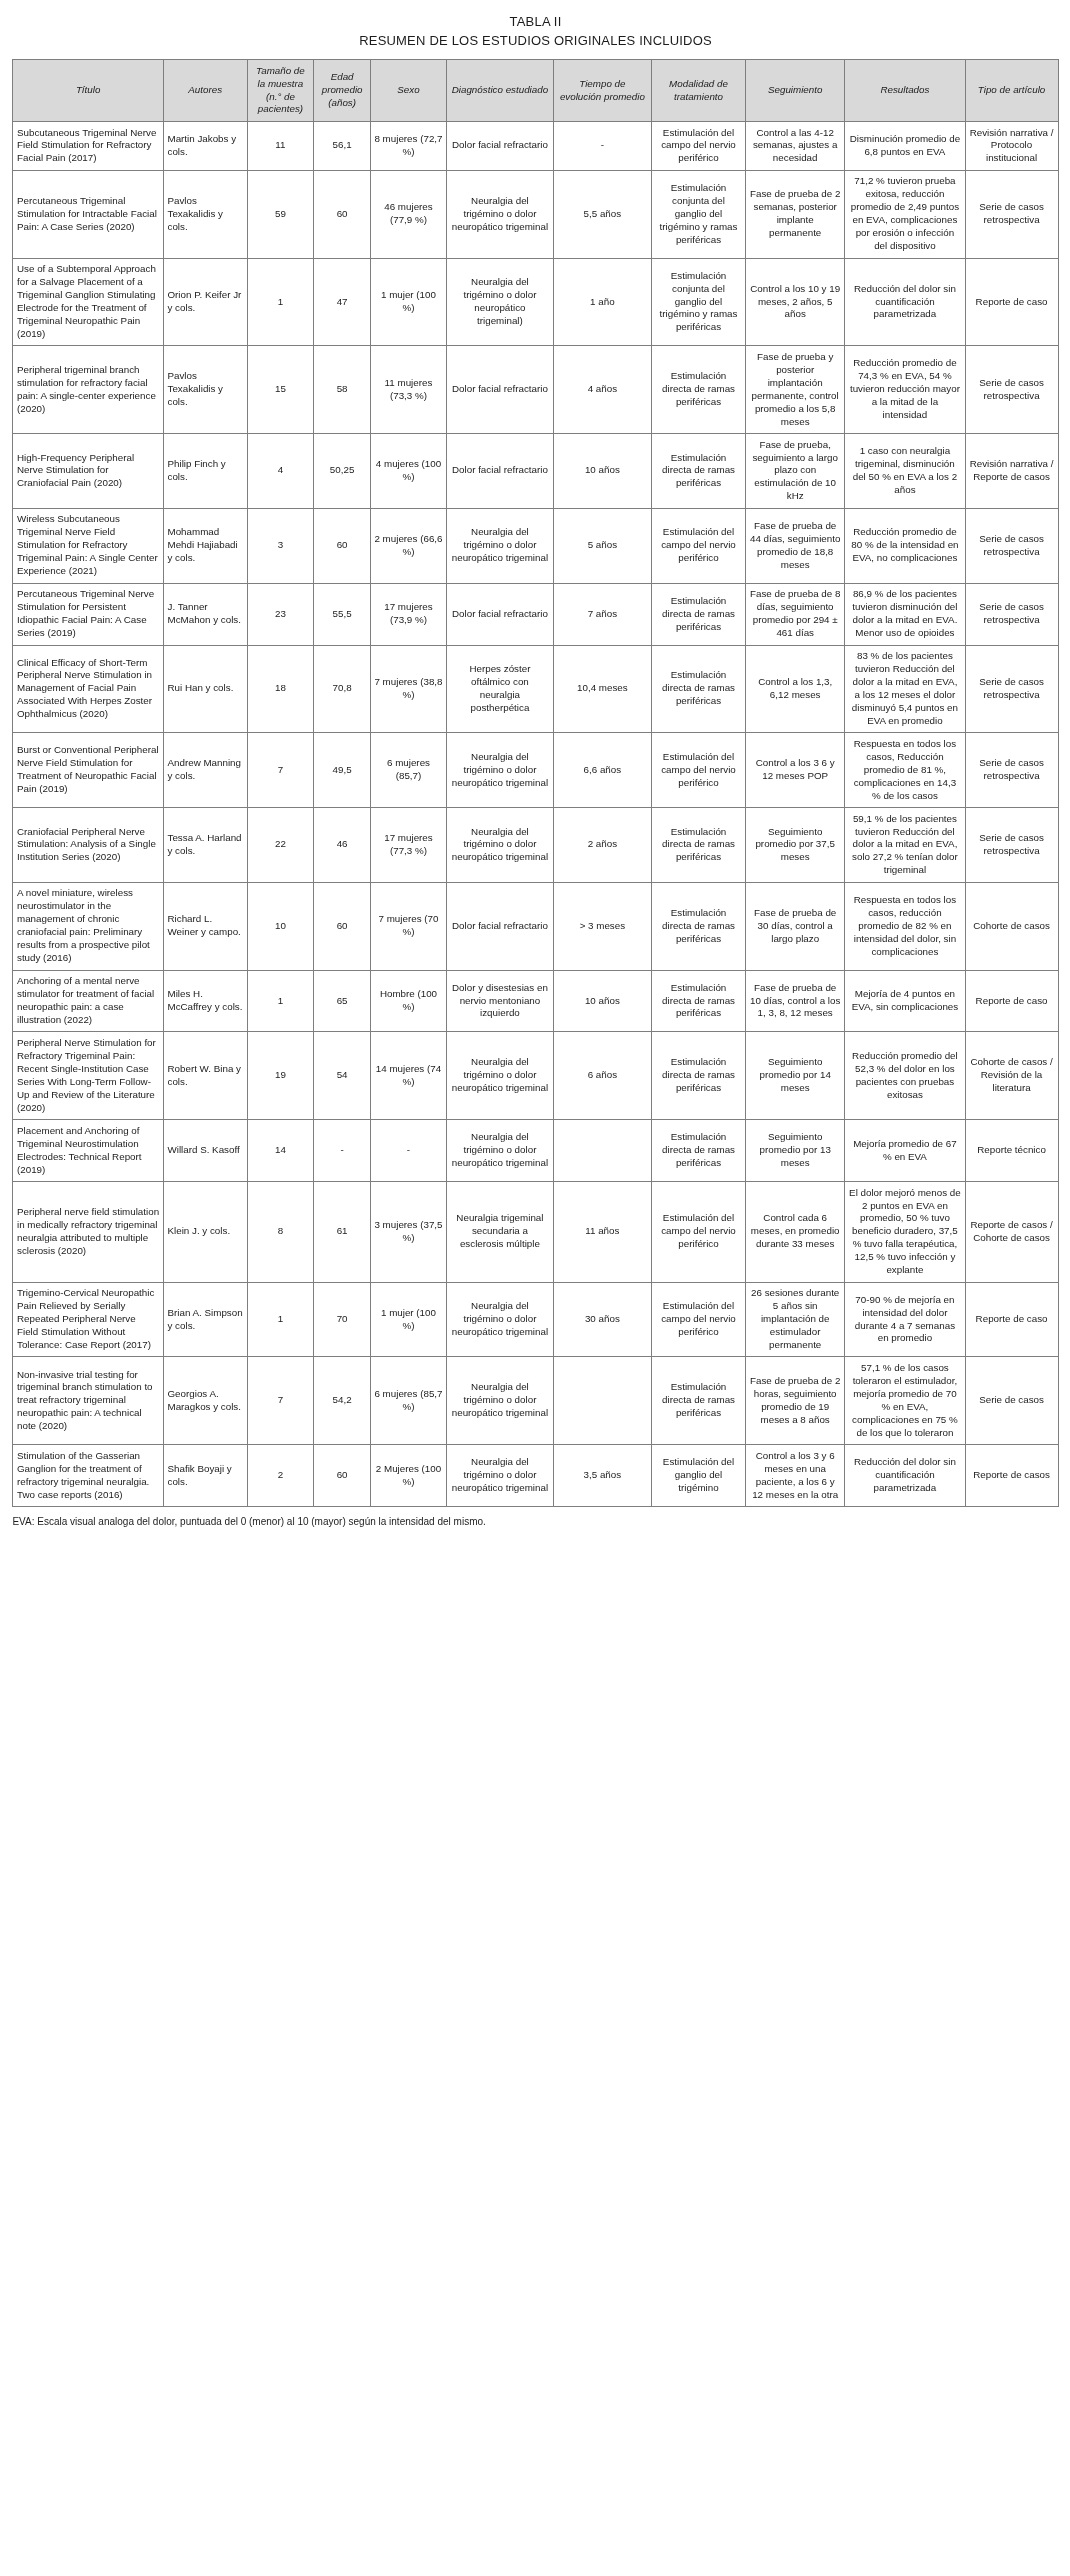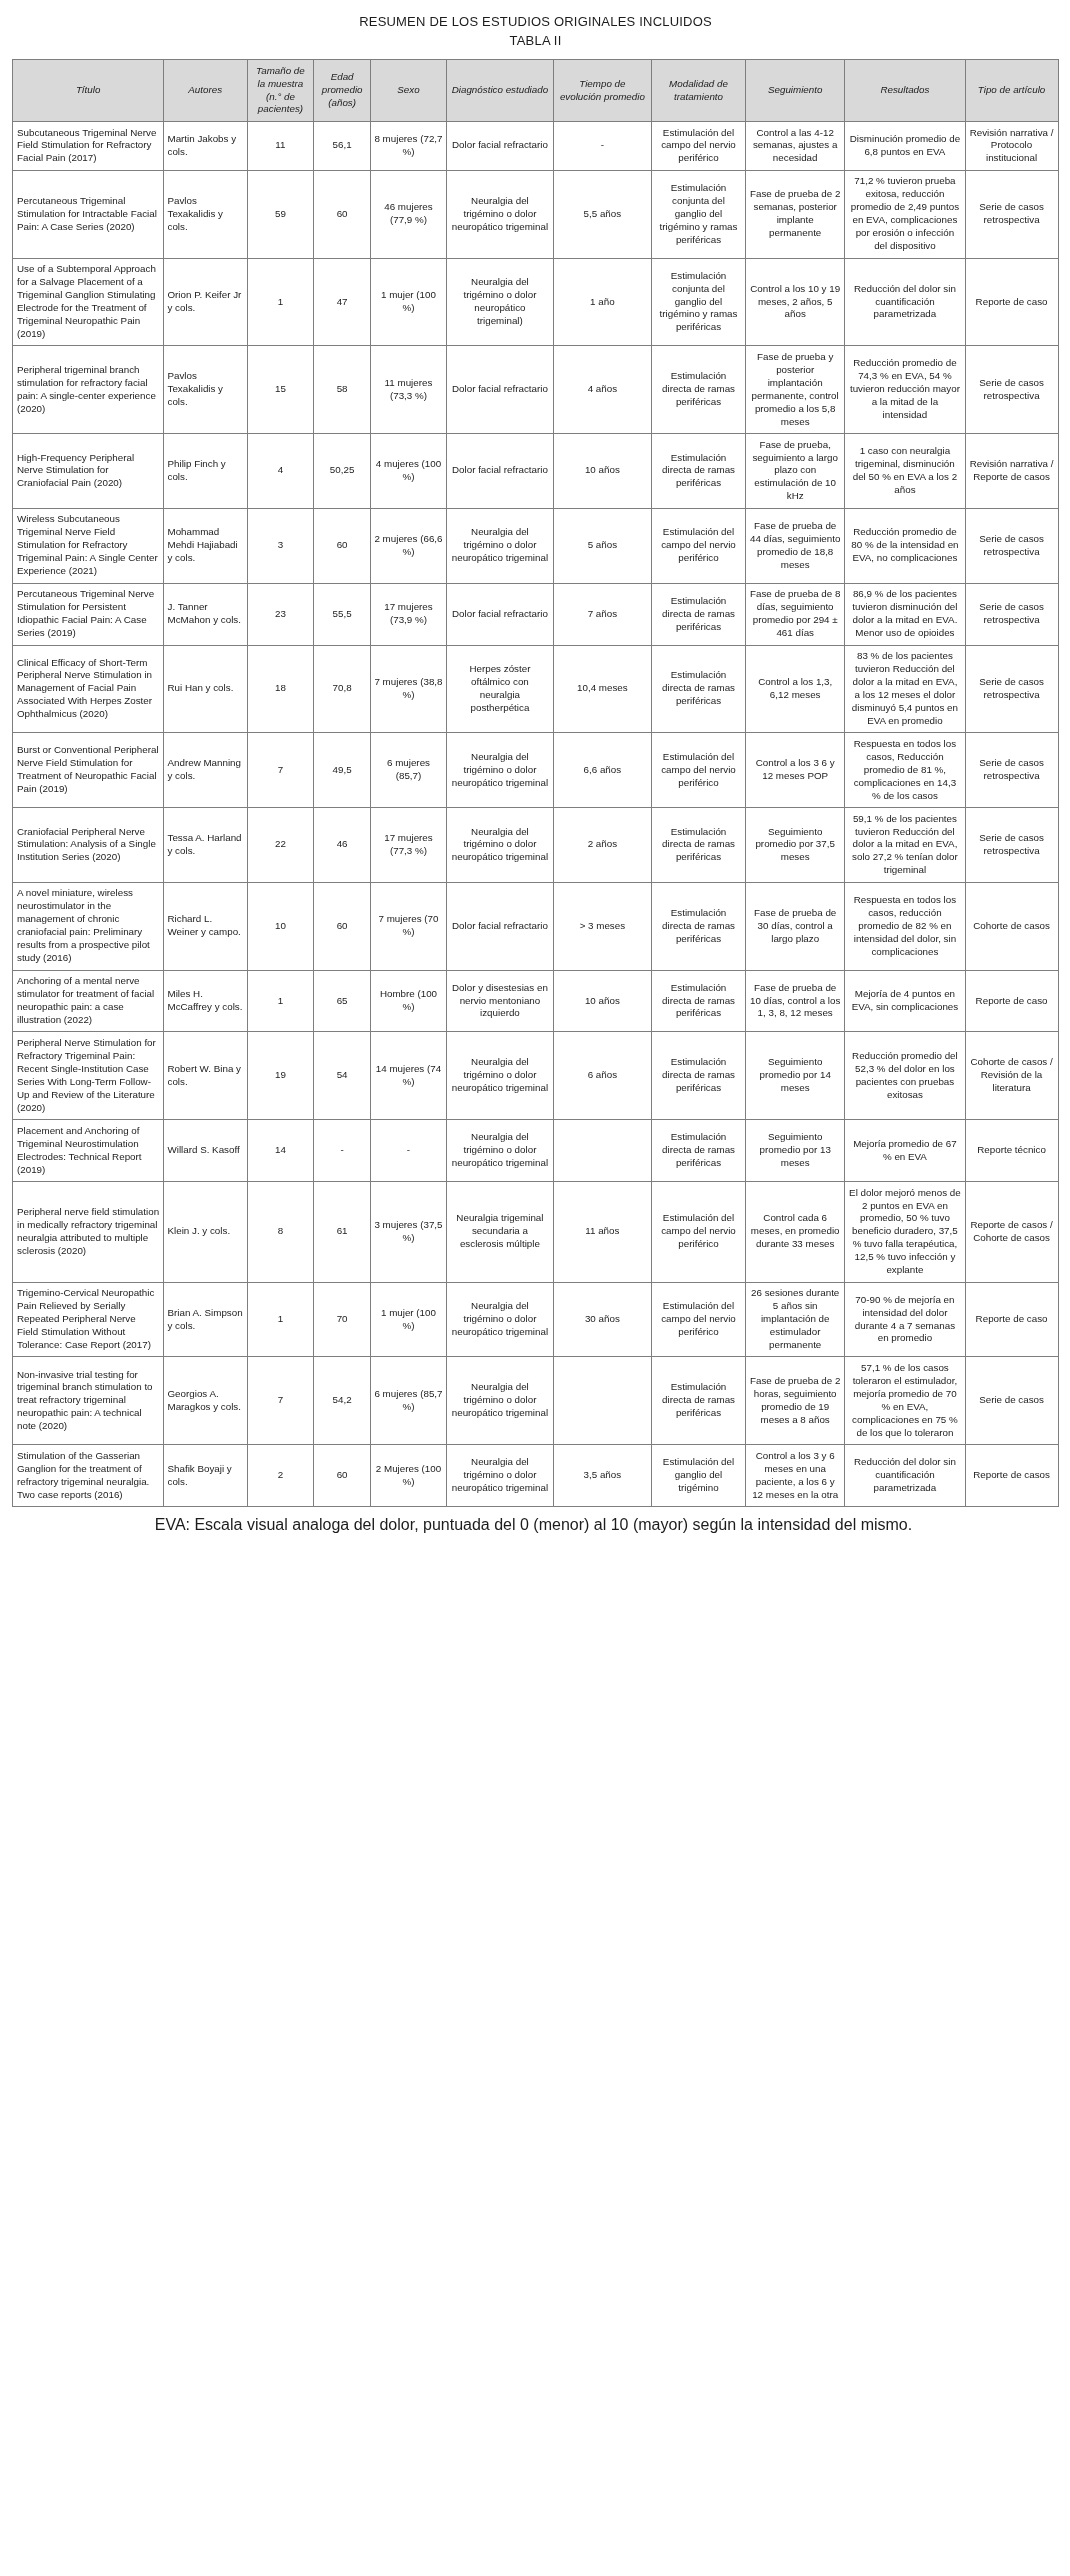--- a/index.html
+++ b/index.html
@@ -46,33 +46,33 @@
     font-style: italic;
     font-weight: 400;
     font-size: 9.8px;
   }
   table.studies td.left {
     text-align: left;
   }
   .footnote {
     margin-top: 8.2px;
     padding-right: 4.1px;
-    text-align: center;
-    font-size: 16px;
+    text-align: left;
+    font-size: 10px;
     line-height: 1.3;
   }
 </style>
 </head>
 <body>
 
 <div class="page">
 
   <div class="title-block">
+    <div class="title-line">TABLA II</div>
     <div class="title-line">RESUMEN DE LOS ESTUDIOS ORIGINALES INCLUIDOS</div>
-    <div class="title-line">TABLA II</div>
   </div>
 
   <table class="studies">
     <colgroup>
       <col style="width:14.4%">
       <col style="width:8.0%">
       <col style="width:6.4%">
       <col style="width:5.4%">
       <col style="width:7.3%">
       <col style="width:10.2%">

